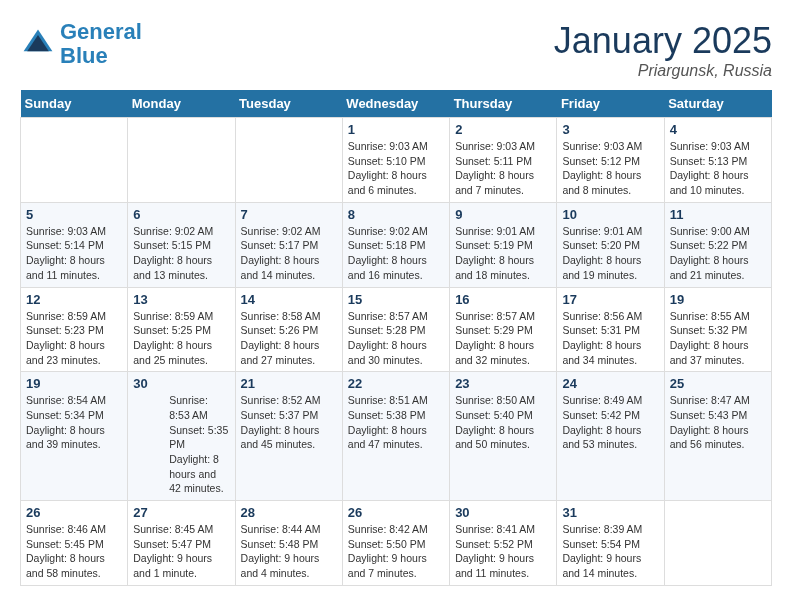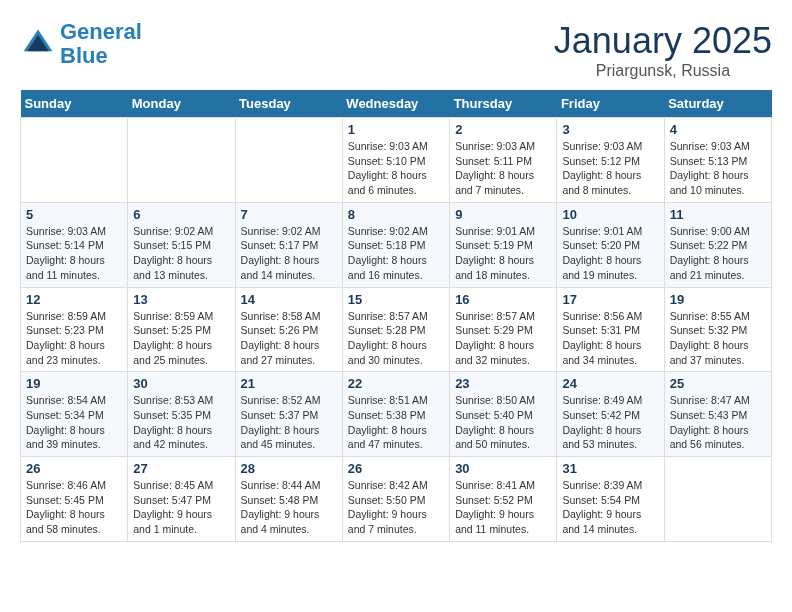--- a/index.html
+++ b/index.html
@@ -28,30 +28,31 @@
       line-height: 1.1;
     }
     .logo-text span {
       color: #2980b9;
     }
     .logo-icon {
       width: 36px;
       height: 36px;
     }
     .title-block {
-      text-align: center;
+      text-align: right;
     }
     .month-title {
       font-size: 36px;
       color: #1a3a5c;
       font-weight: normal;
     }
     .location {
       font-size: 16px;
       color: #555;
+      font-style: italic;
     }
     table {
       width: 100%;
       border-collapse: collapse;
       font-size: 11px;
     }
     thead tr th {
       background-color: #2471a3;
       color: #fff;
       padding: 6px 4px;
@@ -240,21 +241,21 @@
       </tr>
       <tr>
         <td>
           <span class="day-num">19</span>
           <div class="day-detail" style="white-space: pre-line;">Sunrise: 8:54 AM
 Sunset: 5:34 PM
 Daylight: 8 hours and 39 minutes.</div>
         </td>
         <td>
           <span class="day-num">30</span>
-          <div class="day-detail" style="white-space: pre-line;">Sunrise: 8:53 AM
+          <div class="day-detail" style="white-space: pre-line; margin-left: 36px;">Sunrise: 8:53 AM
 Sunset: 5:35 PM
 Daylight: 8 hours and 42 minutes.</div>
         </td>
         <td>
           <span class="day-num">21</span>
           <div class="day-detail" style="white-space: pre-line;">Sunrise: 8:52 AM
 Sunset: 5:37 PM
 Daylight: 8 hours and 45 minutes.</div>
         </td>
         <td>

